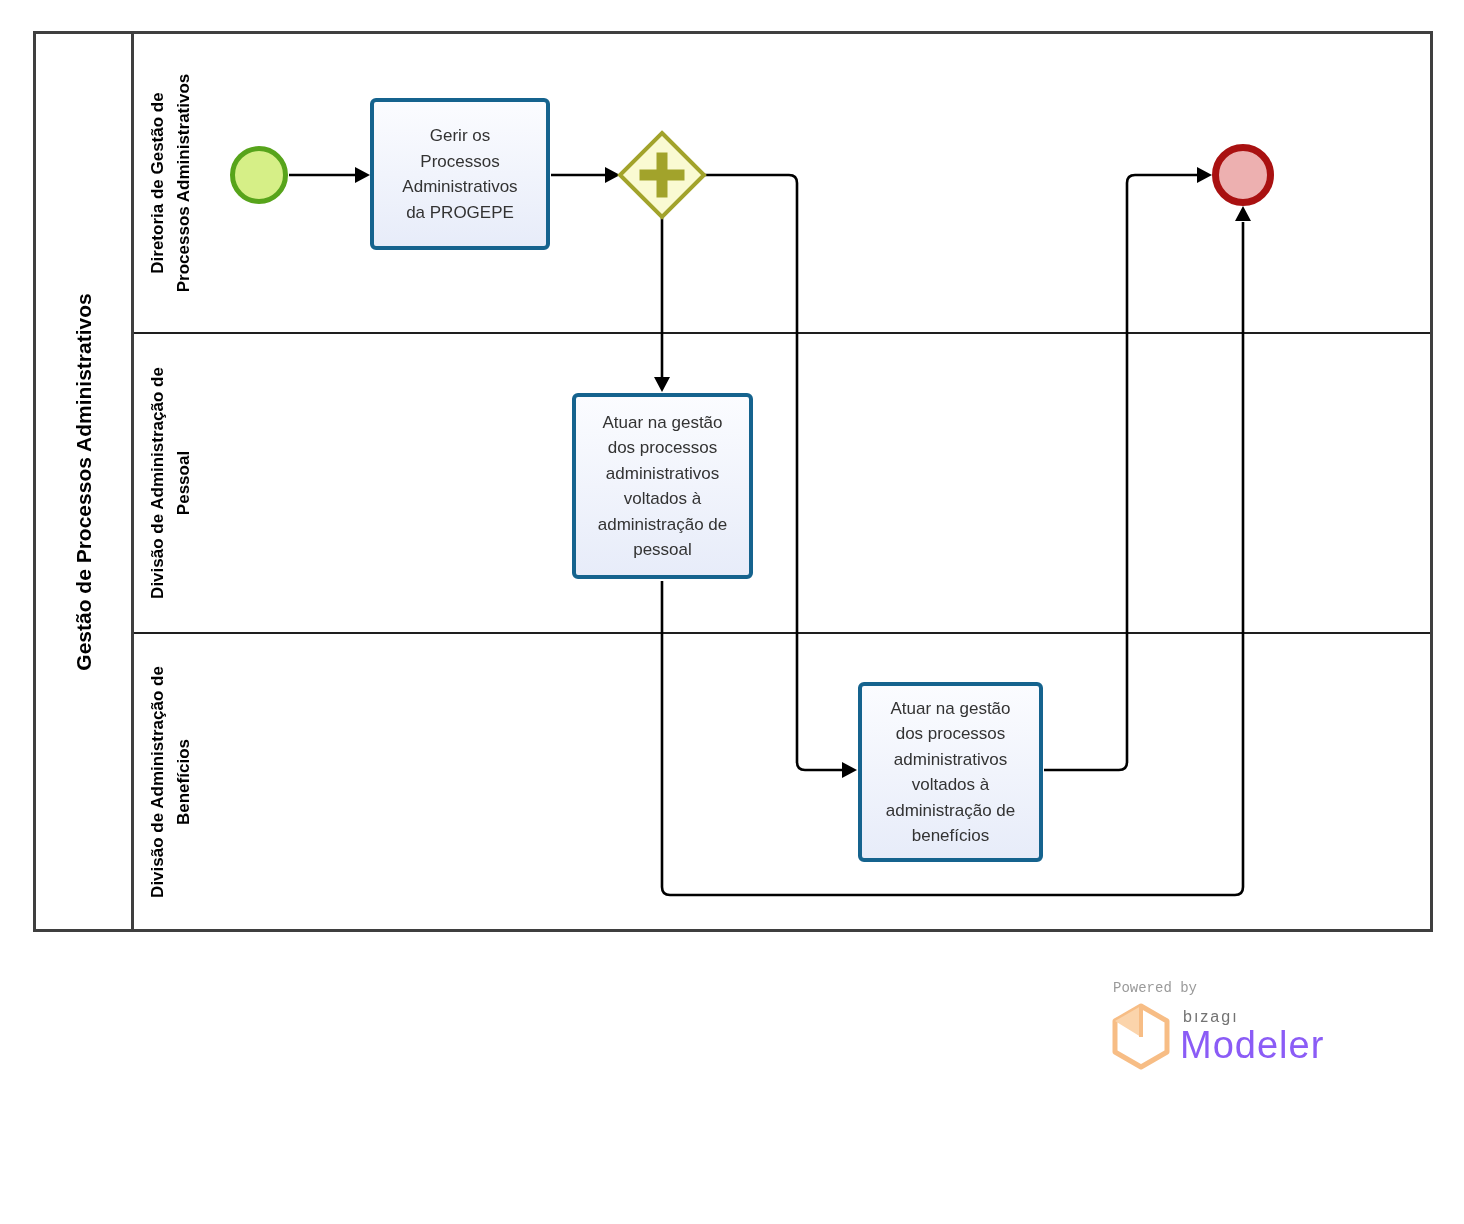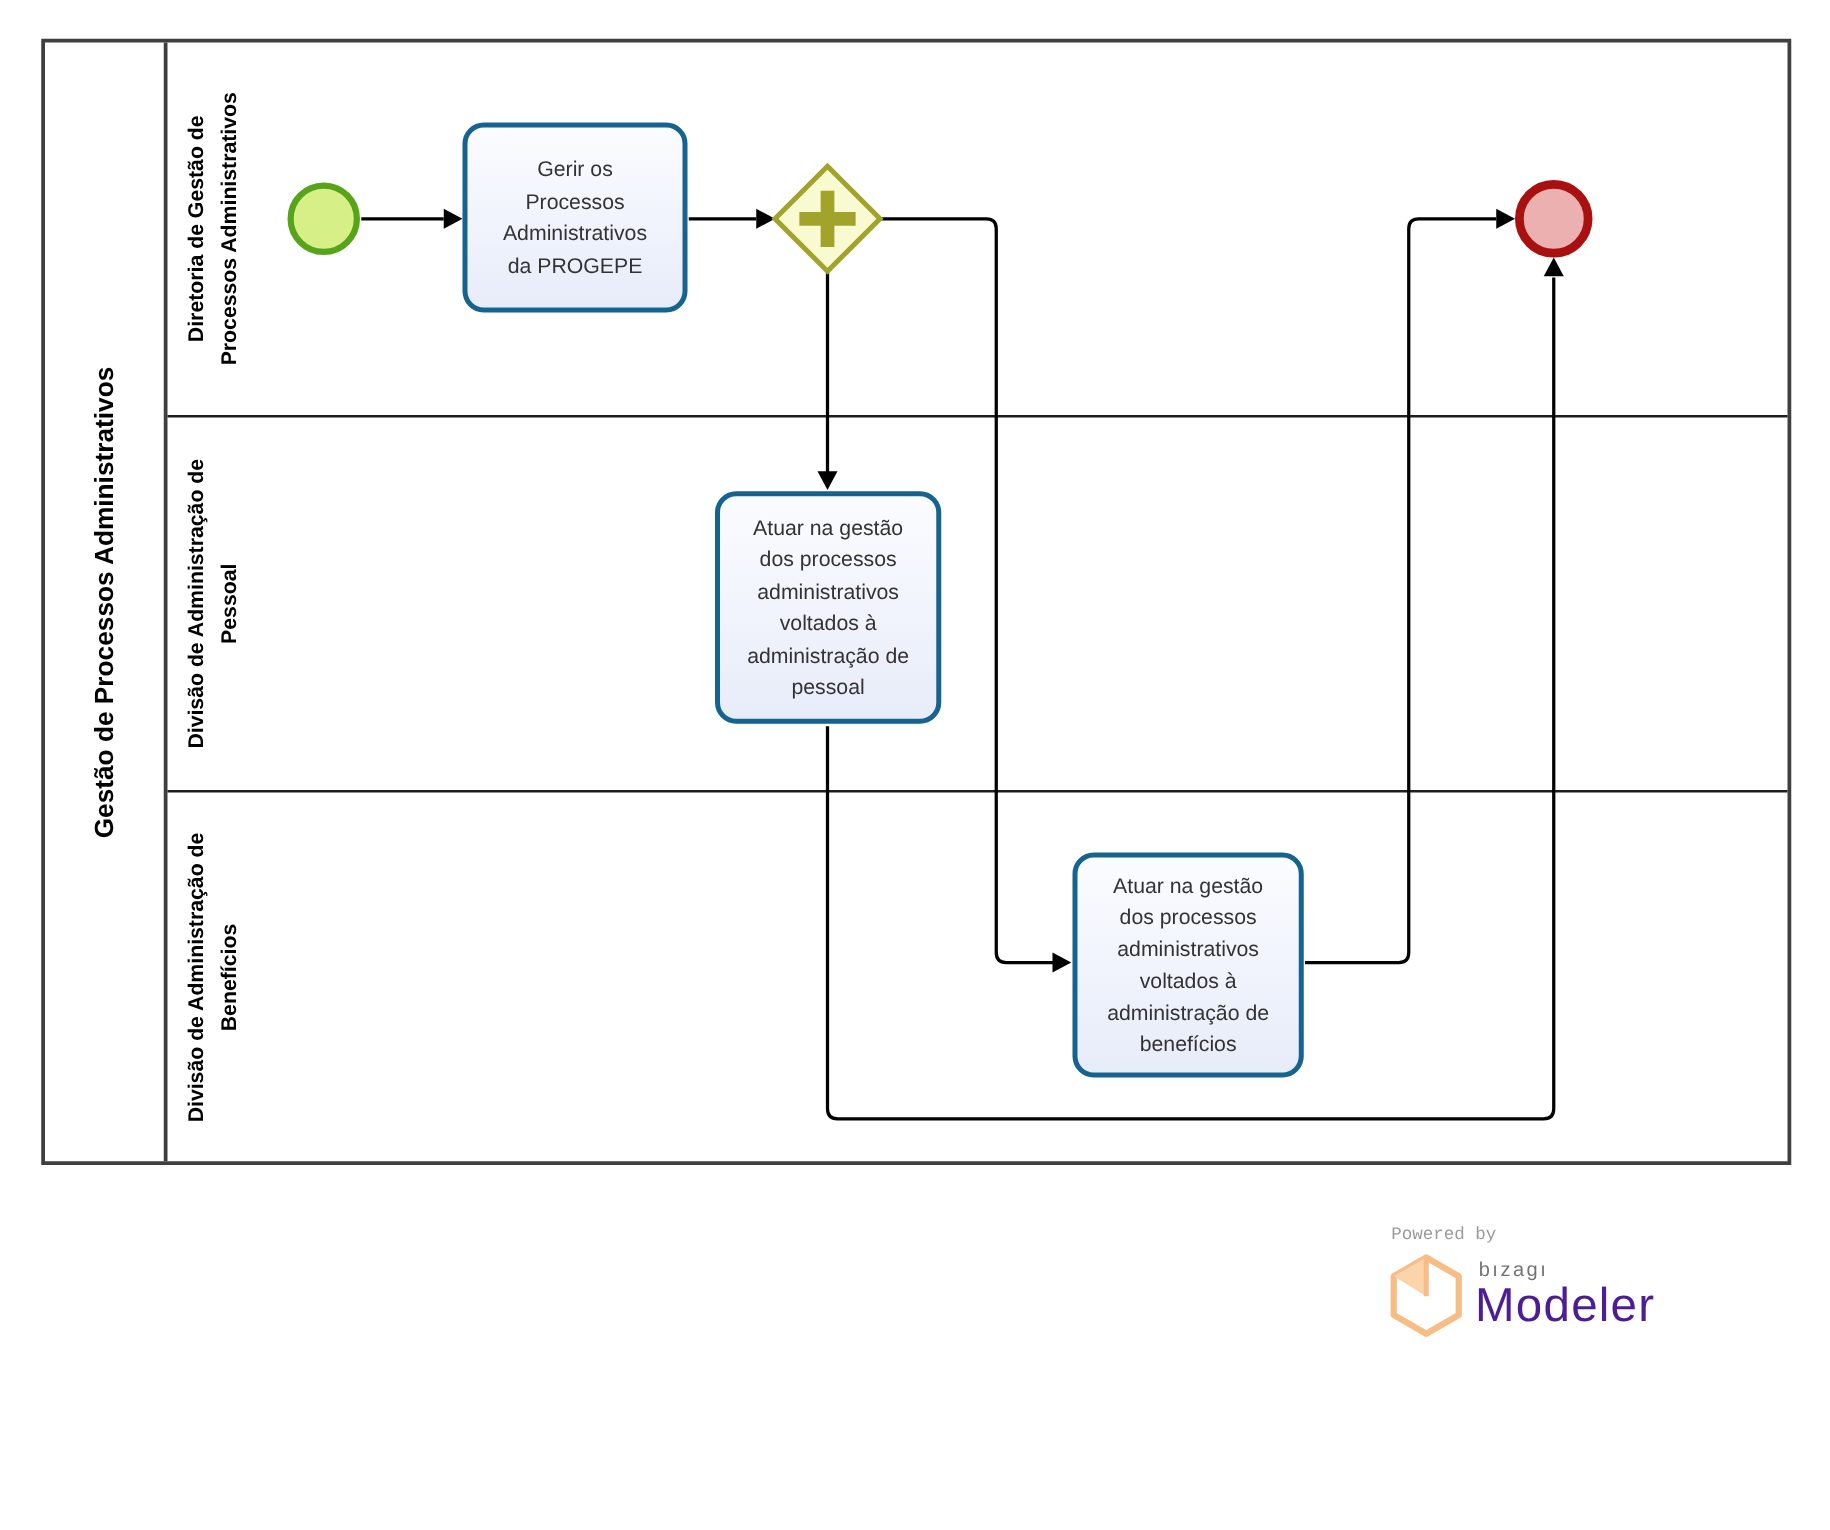--- a/index.html
+++ b/index.html
@@ -29,39 +29,39 @@
   .lane-band{left:136px;width:70px;}
   #lane-band-1{top:34px;height:298px;}
   #lane-band-2{top:334px;height:298px;}
   #lane-band-3{top:634px;height:295px;}
   .lane-band .vtext{font-size:17px;width:250px;line-height:1.55;}
   
   .event{position:absolute;border-radius:50%;box-sizing:border-box;}
   #start-event{left:230px;top:146px;width:58px;height:58px;background:#d6ef87;border:5px solid #57a41b;}
   #end-event{left:1212px;top:144px;width:62px;height:62px;background:#edb0b0;border:7px solid #a91111;}
   .task{
-    position:absolute;box-sizing:border-box;border:4px solid #15638e;border-radius:17px;
+    position:absolute;box-sizing:border-box;border:4px solid #15638e;border-radius:6px;
     background:linear-gradient(180deg,#fbfcff 0%,#e7ecf9 100%);
     display:flex;align-items:center;justify-content:center;text-align:center;
     font-size:17px;line-height:1.5;color:#333;
   }
   #task-gerir{left:370px;top:98px;width:180px;height:152px;}
   #task-gerir .task-label{width:132px;}
   #task-pessoal{left:572px;top:393px;width:181px;height:186px;}
   #task-beneficios{left:858px;top:682px;width:185px;height:180px;}
   #task-pessoal .task-label,#task-beneficios .task-label{width:134px;}
   
   #flow-svg{position:absolute;left:0;top:0;pointer-events:none;}
   .flow{stroke:#000;stroke-width:2.6;fill:none;}
   .arrowhead{fill:#000;stroke:none;}
   
   #powered-by{position:absolute;left:1113px;top:980px;font-size:14px;color:#9a9a9a;font-family:Liberation Mono, monospace;}
   #brand-hex{position:absolute;left:1111px;top:1002px;}
   #brand-name{position:absolute;left:1183px;top:1008px;font-size:16px;color:#737373;letter-spacing:2px;}
-  #brand-product{position:absolute;left:1180px;top:1024px;font-size:38px;color:#4c1d95;letter-spacing:1px;}
+  #brand-product{position:absolute;left:1180px;top:1024px;font-size:38px;color:#8b5cf6;letter-spacing:1px;}
 </style>
 </head>
 <body>
 
 <div id="canvas">
 
   <div class="pool-border"></div>
   <div class="title-divider"></div>
   <div class="lane-divider" id="lane-divider-1"></div>
   <div class="lane-divider" id="lane-divider-2"></div>

